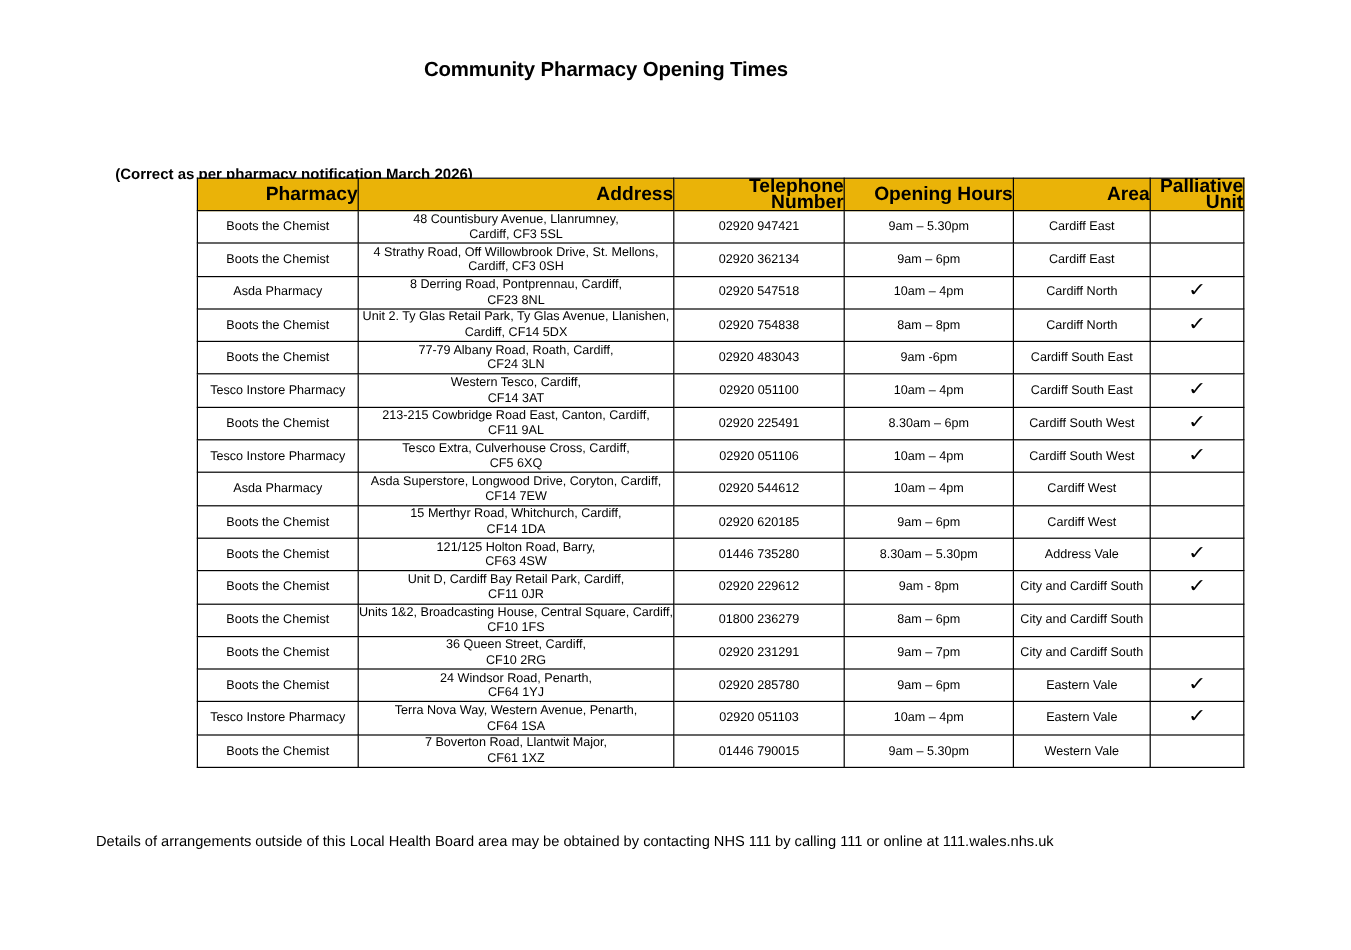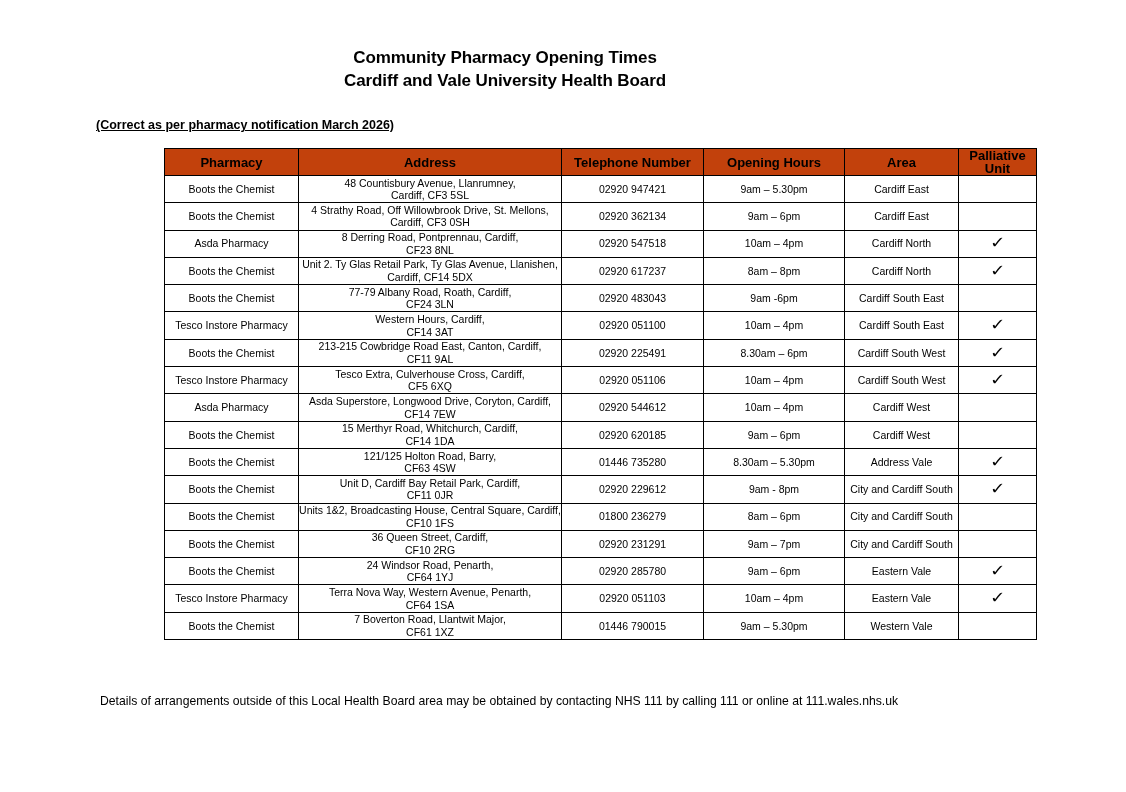--- a/index.html
+++ b/index.html
@@ -35,22 +35,22 @@
   
   .subhead {
     position: absolute;
     top: 117px;
     left: 96px;
     font-size: 12.5px;
     font-weight: bold;
     line-height: 16px;
   }
   .subhead .sub2 {
-    text-decoration: underline;
     text-underline-offset: 1px;
+    margin-top: 20px;
   }
 
   
   .table-wrap {
     position: absolute;
     top: 148px;
     left: 164px;
     width: 872px;
   }
   table.pharm {
@@ -59,25 +59,26 @@
     table-layout: fixed;
   }
   table.pharm th,
   table.pharm td {
     border: 1.4px solid #000000;
     padding: 0;
     text-align: center;
     vertical-align: middle;
   }
   table.pharm th {
-    background: #c2410c;
-    font-size: 13px;
+    background: #eab308;
+    font-size: 16px;
     font-weight: bold;
     height: 14px;
     line-height: 13px;
+    text-align: right;
   }
   table.pharm td {
     font-size: 10.5px;
     font-weight: normal;
     height: 26.3px;
     line-height: 12.6px;
   }
   td.addr {
     font-size: 10px;
     line-height: 12.4px;
@@ -101,33 +102,32 @@
   col.c-address   { width: 263px; }
   col.c-phone     { width: 142px; }
   col.c-hours     { width: 141px; }
   col.c-area      { width: 114px; }
   col.c-pal       { width: 78px;  }
 
   
   .footer {
     position: absolute;
     top: 693px;
-    left: 100px;
+    left: 80px;
     width: 960px;
     font-size: 12.2px;
     line-height: 16px;
     white-space: nowrap;
   }
 </style>
 </head>
 <body>
 
 <div class="titles">
   <div class="tline">Community Pharmacy Opening Times</div>
-  <div class="tline">Cardiff and Vale University Health Board</div>
 </div>
 
 <div class="subhead">
   <div class="sub2">(Correct as per pharmacy notification  March 2026)</div>
 </div>
 
 <div class="table-wrap">
   <table class="pharm">
     <colgroup>
       <col class="c-pharmacy">
@@ -180,40 +180,40 @@
           <td>10am – 4pm</td>
           <td>Cardiff North</td>
           <td class="pal"><span class="chk">✓</span></td>
         </tr>
         <tr>
           <td>Boots the Chemist</td>
           <td class="addr">
             <div>Unit 2. Ty Glas Retail Park, Ty Glas Avenue, Llanishen,</div>
             <div>Cardiff, CF14 5DX</div>
           </td>
-          <td>02920 617237</td>
+          <td>02920 754838</td>
           <td>8am – 8pm</td>
           <td>Cardiff North</td>
           <td class="pal"><span class="chk">✓</span></td>
         </tr>
         <tr>
           <td>Boots the Chemist</td>
           <td class="addr">
             <div>77-79 Albany Road, Roath, Cardiff,</div>
             <div>CF24 3LN</div>
           </td>
           <td>02920 483043</td>
           <td>9am -6pm</td>
           <td>Cardiff South East</td>
           <td class="pal"><span class="chk"></span></td>
         </tr>
         <tr>
           <td>Tesco Instore Pharmacy</td>
           <td class="addr">
-            <div>Western Hours, Cardiff,</div>
+            <div>Western Tesco, Cardiff,</div>
             <div>CF14 3AT</div>
           </td>
           <td>02920 051100</td>
           <td>10am – 4pm</td>
           <td>Cardiff South East</td>
           <td class="pal"><span class="chk">✓</span></td>
         </tr>
         <tr>
           <td>Boots the Chemist</td>
           <td class="addr">

